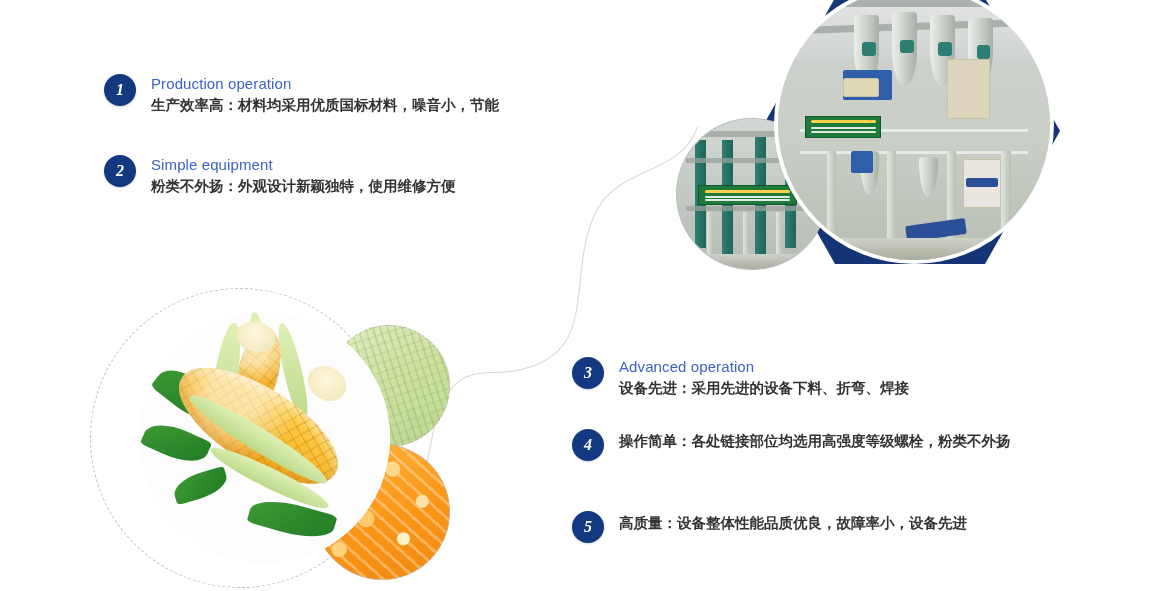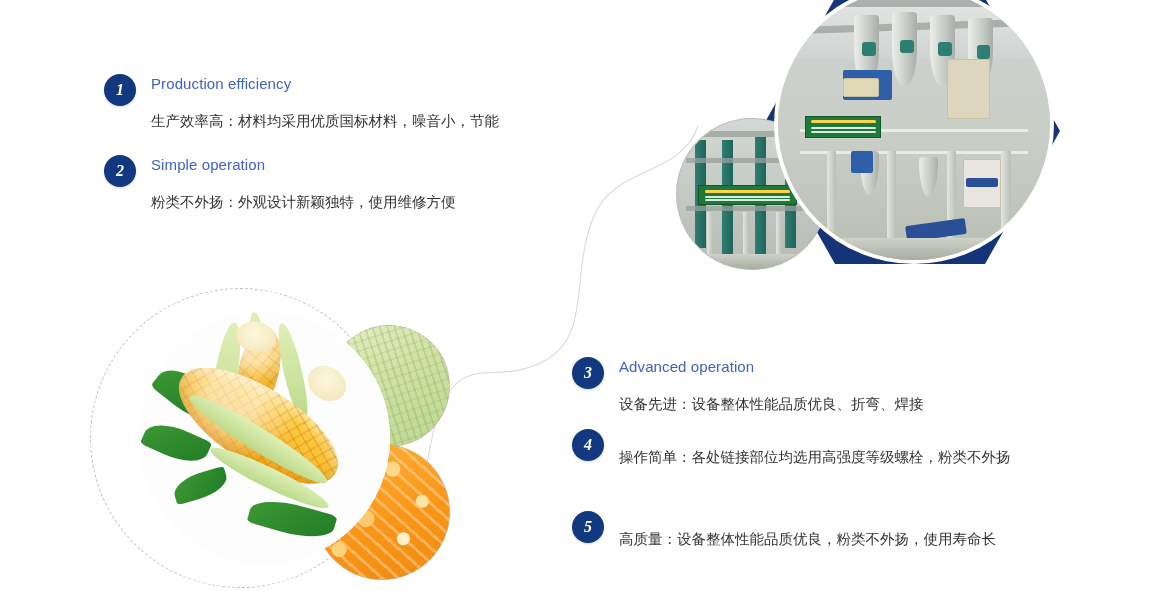--- a/index.html
+++ b/index.html
@@ -45,22 +45,22 @@
     color: #3f62c4;
     font-size: 15px;
     line-height: 19px;
     font-weight: 400;
     letter-spacing: .1px;
   }
   .feature-desc {
     color: #333333;
     font-size: 14.5px;
     line-height: 20px;
-    font-weight: 400;
-    margin-top: 18px;
+    font-weight: 700;
+    margin-top: 2px;
   }
 
   
   #item-1 { left: 104px; top: 74px; }
   #item-2 { left: 104px; top: 155px; }
   
   #item-3 { left: 572px; top: 357px; }
   #item-4 { left: 572px; top: 429px; }
   #item-5 { left: 572px; top: 511px; }
 
@@ -346,46 +346,46 @@
       <div class="husk" style="left:26%;top:62%;width:52%;height:8%;transform:rotate(26deg);"></div>
       <div class="leaf" style="left:44%;top:76%;width:34%;height:12%;transform:rotate(16deg);"></div>
       <div class="leaf" style="left:14%;top:64%;width:22%;height:10%;transform:rotate(-16deg);"></div>
     </div>
   </div>
 </div>
 
 <div class="feature-item" id="item-1">
   <div class="badge">1</div>
   <div class="feature-text">
-    <div class="feature-title">Production efficiency</div>
+    <div class="feature-title">Production operation</div>
     <div class="feature-desc">生产效率高：材料均采用优质国标材料，噪音小，节能</div>
   </div>
 </div>
 
 <div class="feature-item" id="item-2">
   <div class="badge">2</div>
   <div class="feature-text">
-    <div class="feature-title">Simple operation</div>
+    <div class="feature-title">Simple equipment</div>
     <div class="feature-desc">粉类不外扬：外观设计新颖独特，使用维修方便</div>
   </div>
 </div>
 
 <div class="feature-item" id="item-3">
   <div class="badge">3</div>
   <div class="feature-text">
     <div class="feature-title">Advanced operation</div>
-    <div class="feature-desc">设备先进：设备整体性能品质优良、折弯、焊接</div>
+    <div class="feature-desc">设备先进：采用先进的设备下料、折弯、焊接</div>
   </div>
 </div>
 
 <div class="feature-item" id="item-4">
   <div class="badge">4</div>
   <div class="feature-text">
     <div class="feature-desc">操作简单：各处链接部位均选用高强度等级螺栓，粉类不外扬</div>
   </div>
 </div>
 
 <div class="feature-item" id="item-5">
   <div class="badge">5</div>
   <div class="feature-text">
-    <div class="feature-desc">高质量：设备整体性能品质优良，粉类不外扬，使用寿命长</div>
+    <div class="feature-desc">高质量：设备整体性能品质优良，故障率小，设备先进</div>
   </div>
 </div>
 
 </body></html>

